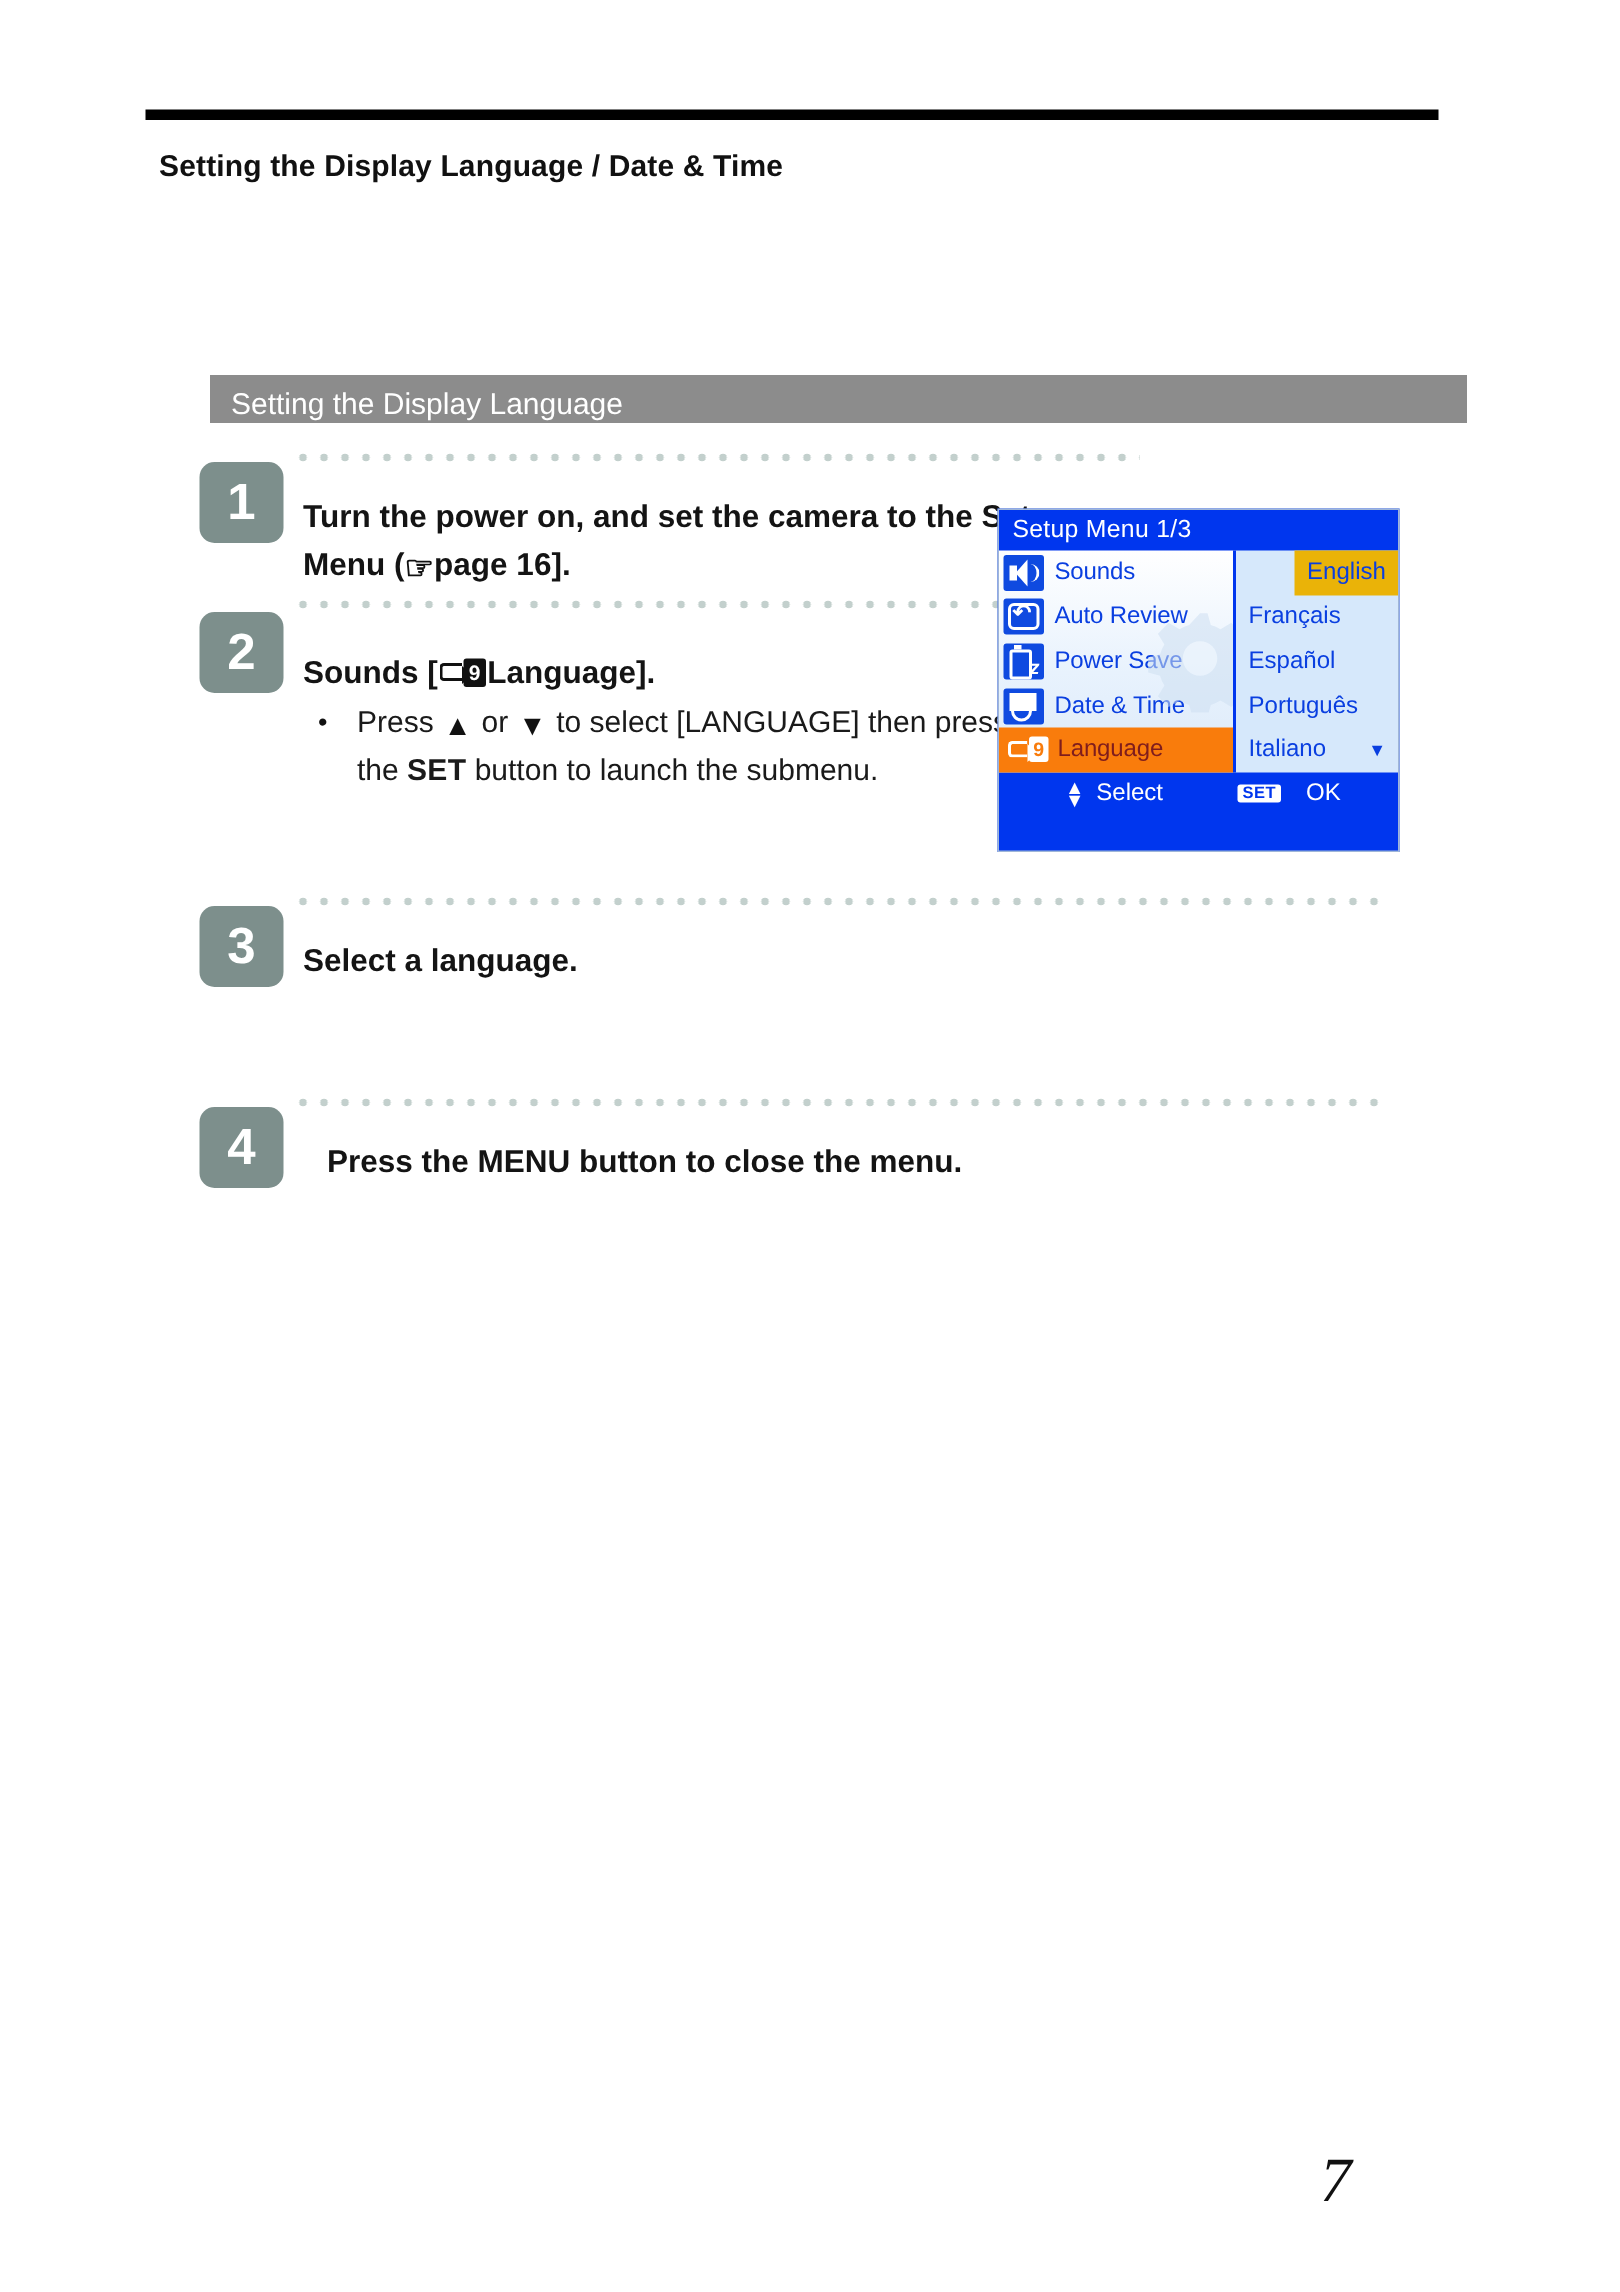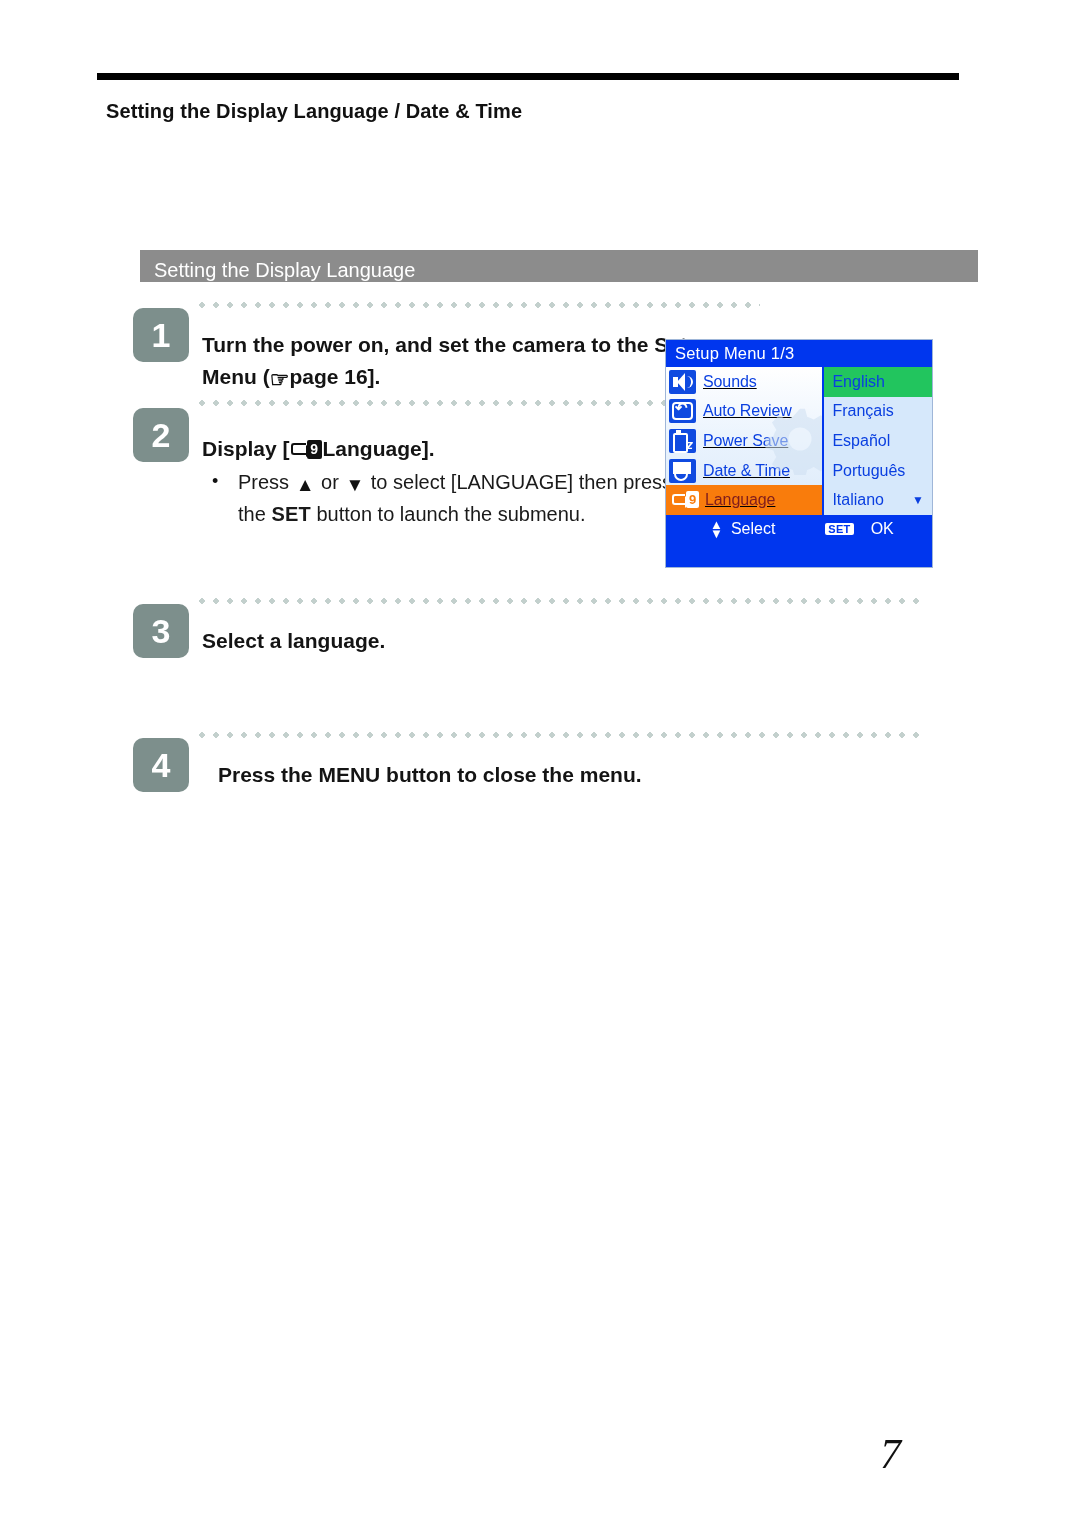--- a/index.html
+++ b/index.html
@@ -219,21 +219,20 @@
   }
   .lcd-body {
     position: relative;
     height: 148px;
     display: flex;
   }
   .lcd-left {
     width: 157px;
     position: relative;
     background: linear-gradient(180deg,#ffffff 0%, #e8f2fd 55%, #dceaf9 100%);
-    text-decoration: underline;
   }
   .gear {
     position: absolute;
     right: -14px;
     top: 36px;
     width: 72px;
     height: 72px;
     opacity: 0.55;
     pointer-events: none;
   }
@@ -337,21 +336,22 @@
   .lrow {
     height: 29.6px;
     display: flex;
     align-items: center;
     padding-left: 8px;
     color: #0a3fe0;
     font-size: 16px;
     position: relative;
   }
   .lrow.sel {
-    background: #22c55e;
+    background: #eab308;
+    margin-left: 39px;
   }
   .lrow .caret {
     position: absolute;
     right: 8px;
     font-size: 12px;
     color: #0a3fe0;
   }
 
   .lcd-foot {
     height: 27px;
@@ -415,21 +415,21 @@
       <div class="step-body step-title" style="left:82px; top:33px; width:520px;">
         <span>Turn the power on, and set the camera to the Setup Menu (</span><span class="ic ic-hand"></span><span>page 16].</span>
       </div>
     </div>
 
     <div class="step">
       <div class="dots" style="left:75px; top:104px; width:565px;"></div>
       <div class="badge" style="top:112px;">2</div>
       <div class="step-body" style="left:82px; top:137px; width:545px;">
         <div class="step-title">
-          <span>Display [</span><span class="ic-lang">
+          <span>Sounds [</span><span class="ic-lang">
               <span class="tag"></span>
               <span class="blk">9</span>
           </span><span>Language].</span>
         </div>
         <ul class="bullet-list">
           <li>
             <span>Press</span>
             <span class="ic ic-up"></span>
             <span>or</span>
             <span class="ic ic-down"></span>

